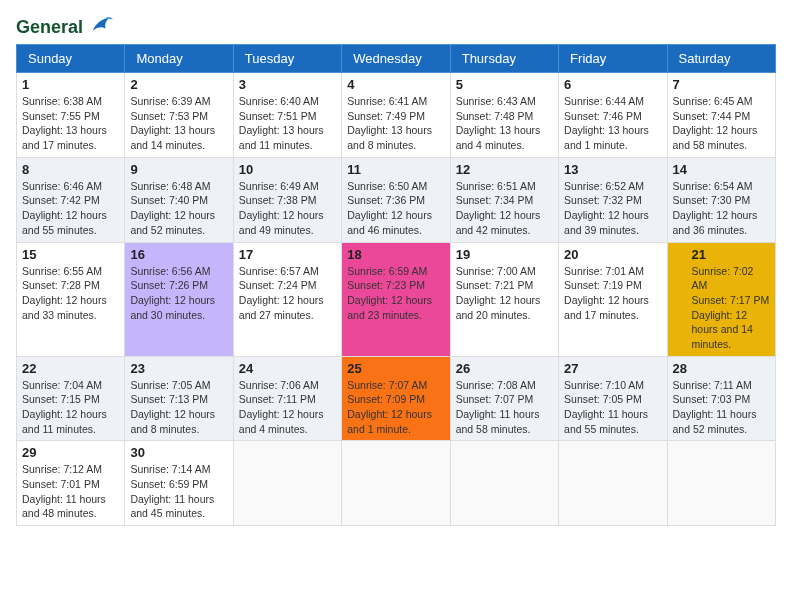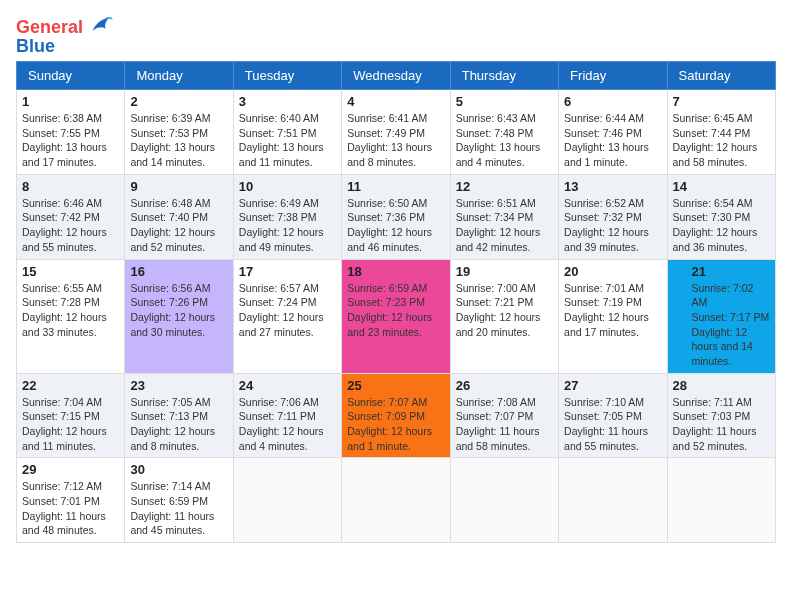--- a/index.html
+++ b/index.html
@@ -21,21 +21,21 @@
       align-items: center;
       gap: 0;
     }
     .logo-text {
       font-size: 18px;
       font-weight: bold;
       color: #333;
       line-height: 1.1;
     }
     .logo-text span {
-      color: #ef4444;
+      color: #14532d;
     }
     .logo-bird {
       width: 28px;
       height: 28px;
       margin-top: -4px;
     }
     .title-block {
       text-align: right;
     }
     .month-title {
@@ -100,21 +100,20 @@
 <div class="header">
   <div class="logo">
     <div>
       <div style="display:flex;align-items:center;gap:2px;">
         <span class="logo-text"><span>General</span></span>
         <svg class="logo-bird" viewBox="0 0 30 30" xmlns="http://www.w3.org/2000/svg">
           <path d="M8 20 Q14 8 26 6 Q20 12 22 18 Q16 14 8 20Z" fill="#1a6bbf"></path>
           <path d="M22 6 Q28 4 30 8 Q26 8 22 6Z" fill="#4a9fe0"></path>
         </svg>
       </div>
-      <div style="font-size:18px;font-weight:bold;color:#1a6bbf;margin-top:-4px;">Blue</div>
     </div>
   </div>
   <div class="title-block">
     <div class="month-title"></div>
     <div class="subtitle"></div>
   </div>
 </div>
 
 <table class="calendar">
   <thead>
@@ -287,21 +286,21 @@
           </div>
         </td>
         <td style="background: rgb(255, 255, 255);">
           <span class="day-num">20</span>
           <div class="day-info">
             Sunrise: 7:01 AM<br>
             Sunset: 7:19 PM<br>
             Daylight: 12 hours and 17 minutes.
           </div>
         </td>
-        <td style="background: #0ea5e9; padding-left: 24px;">
+        <td style="background: #eab308; padding-left: 24px;">
           <span class="day-num">21</span>
           <div class="day-info">
             Sunrise: 7:02 AM<br>
             Sunset: 7:17 PM<br>
             Daylight: 12 hours and 14 minutes.
           </div>
         </td>
       </tr>
       <tr>
         <td style="background: rgb(238, 242, 247);">

